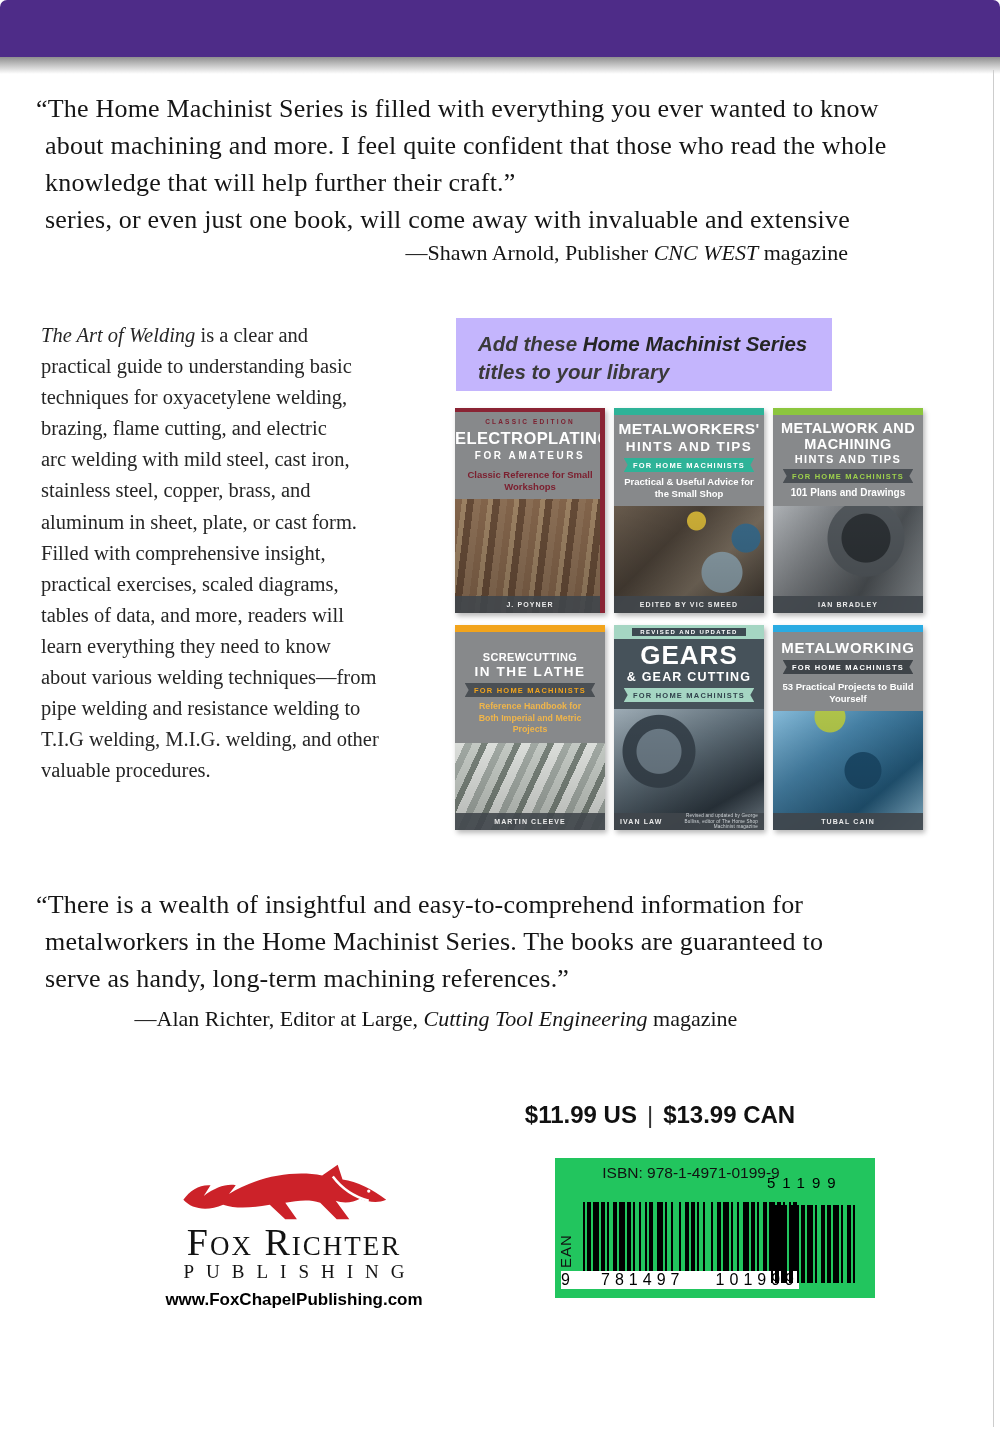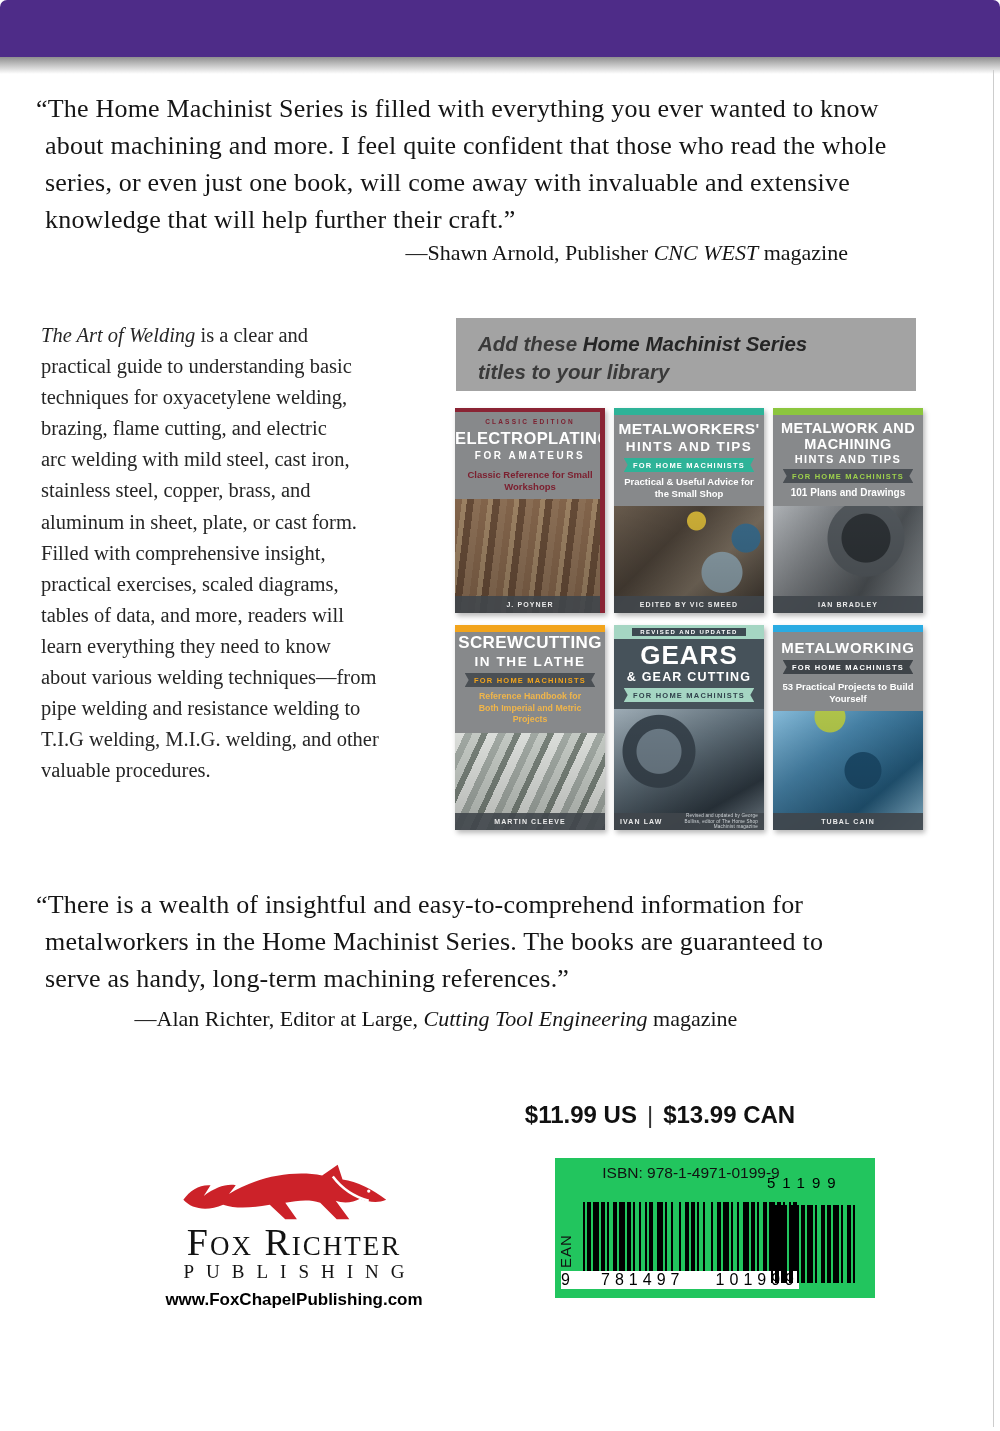--- a/index.html
+++ b/index.html
@@ -21,21 +21,21 @@
   .attr{position:absolute;font-size:22px;color:#151515;white-space:nowrap}
   .attr1{left:36px;top:240px;width:812px;text-align:right}
   .attr2{left:36px;top:1006px;width:800px;text-align:center}
   .attr .ital, .ital{font-style:italic}
 
   
   .desc{position:absolute;left:41px;top:320px;width:410px;font-size:20.5px;line-height:31.1px;color:#262626}
   .desc div{white-space:nowrap}
 
   
-  .promo{position:absolute;left:456px;top:318px;width:460px;height:73px;background:#a3a3a3}
+  .promo{position:absolute;left:456px;top:318px;width:376px;height:73px;background:#c4b5fd}
   .promo-inner{padding:12px 0 0 22px;font-family:"Liberation Sans",sans-serif;font-style:italic;font-weight:bold;
     font-size:20.5px;line-height:28px;color:#3a3a3a}
   .promo-inner .heavy{color:#252525}
 
   
   .covers{position:absolute;left:455px;top:408px;width:468px}
   .covrow{display:flex;gap:9px;margin-bottom:12px}
   .cover{width:150px;height:205px;display:flex;flex-direction:column;position:relative;
     background:#87898b;box-shadow:2px 3px 5px rgba(0,0,0,.28);
     font-family:"Liberation Sans",sans-serif;overflow:hidden}
@@ -78,21 +78,21 @@
   .cover--mm .t2{font-size:14.5px}
   .cover--mm .t3{font-size:11px;letter-spacing:1.4px;font-weight:bold;padding-top:1px}
   .cover--mm .ribbon{background:#4a4f54;color:#9ed14c}
   .cover--mm .tagline{color:#fff;font-size:10px}
   .cover--mm .photo{background:
     radial-gradient(circle at 62% 30%,#2f3438 0 24px,#555b60 25px 38px,rgba(85,91,96,0) 39px),
     linear-gradient(120deg,#b8bcc0 0%,#85898d 30%,#4e5357 65%,#9aa0a4 100%)}
 
   
   .cover--sc .strip{background:#f2a41c}
-  .cover--sc .t1{font-size:17px;padding-top:1px}
+  .cover--sc .t1{font-size:11px;padding-top:19px}
   .cover--sc .t2{font-size:13.5px;letter-spacing:1.6px;padding-top:1px}
   .cover--sc .ribbon{background:#4a4f54;color:#f2a41c}
   .cover--sc .tagline{color:#f0b54a;font-size:8.8px}
   .cover--sc .photo{background:
     repeating-linear-gradient(115deg,#e8ebe7 0 9px,#aab2ac 9px 16px,#cfd5cf 16px 24px,#7e8880 24px 30px)}
 
   
   .cover--gr{background:#46525a}
   .cover--gr .strip{background:#a5d6c3;height:14px;display:flex;align-items:center;justify-content:center}
   .rev-tag{background:#3d4a52;color:#fff;font-size:6px;font-weight:bold;letter-spacing:1.4px;padding:1px 8px}
@@ -145,22 +145,22 @@
 </head>
 <body>
 
 <div class="top-band"></div>
 <div class="top-band-shadow"></div>
 <div class="page-edge"></div>
 
 <div class="quote q1">
   <div class="ql">“The Home Machinist Series is filled with everything you ever wanted to know</div>
   <div class="ql">about machining and more. I feel quite confident that those who read the whole</div>
+  <div class="ql">knowledge that will help further their craft.”</div>
   <div class="ql">series, or even just one book, will come away with invaluable and extensive</div>
-  <div class="ql">knowledge that will help further their craft.”</div>
 </div>
 <div class="attr attr1">
   <span>—Shawn Arnold, Publisher </span><span class="ital">CNC WEST</span><span> magazine</span>
 </div>
 
 <div class="desc">
   <div><span class="ital">The Art of Welding</span><span> is a clear and</span></div>
   <div>practical guide to understanding basic</div>
   <div>techniques for oxyacetylene welding,</div>
   <div>brazing, flame cutting, and electric</div>

